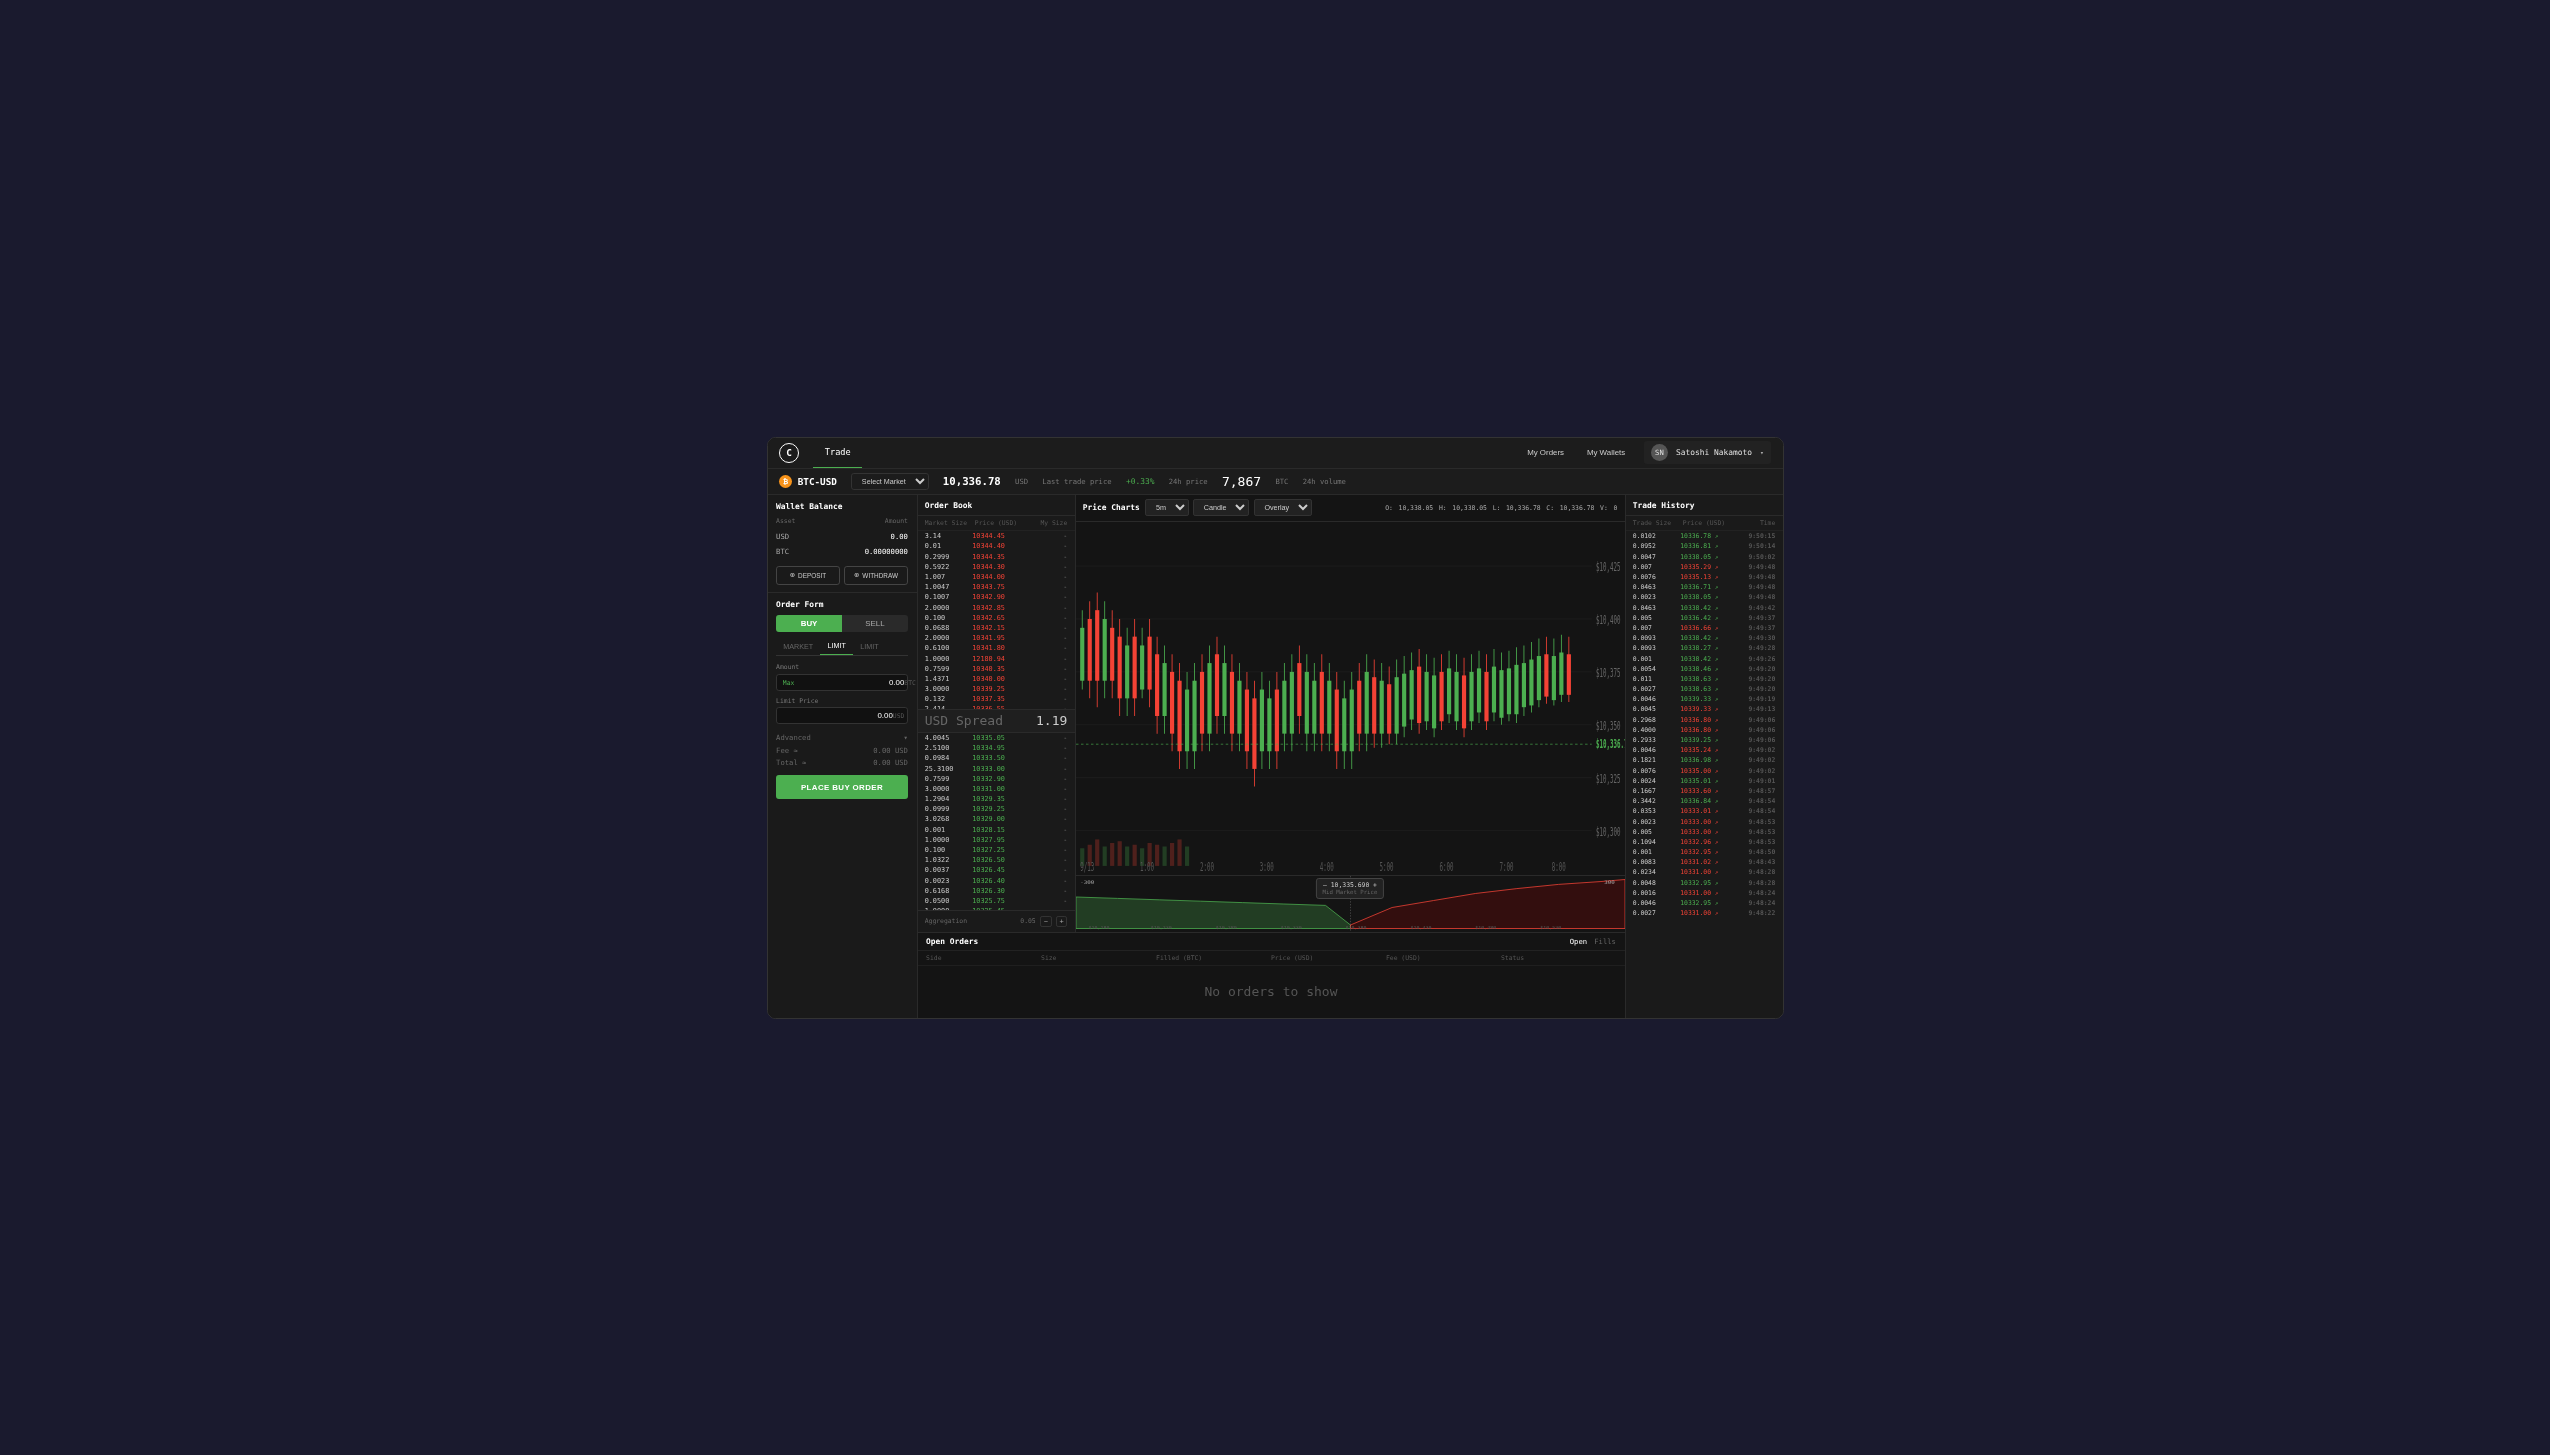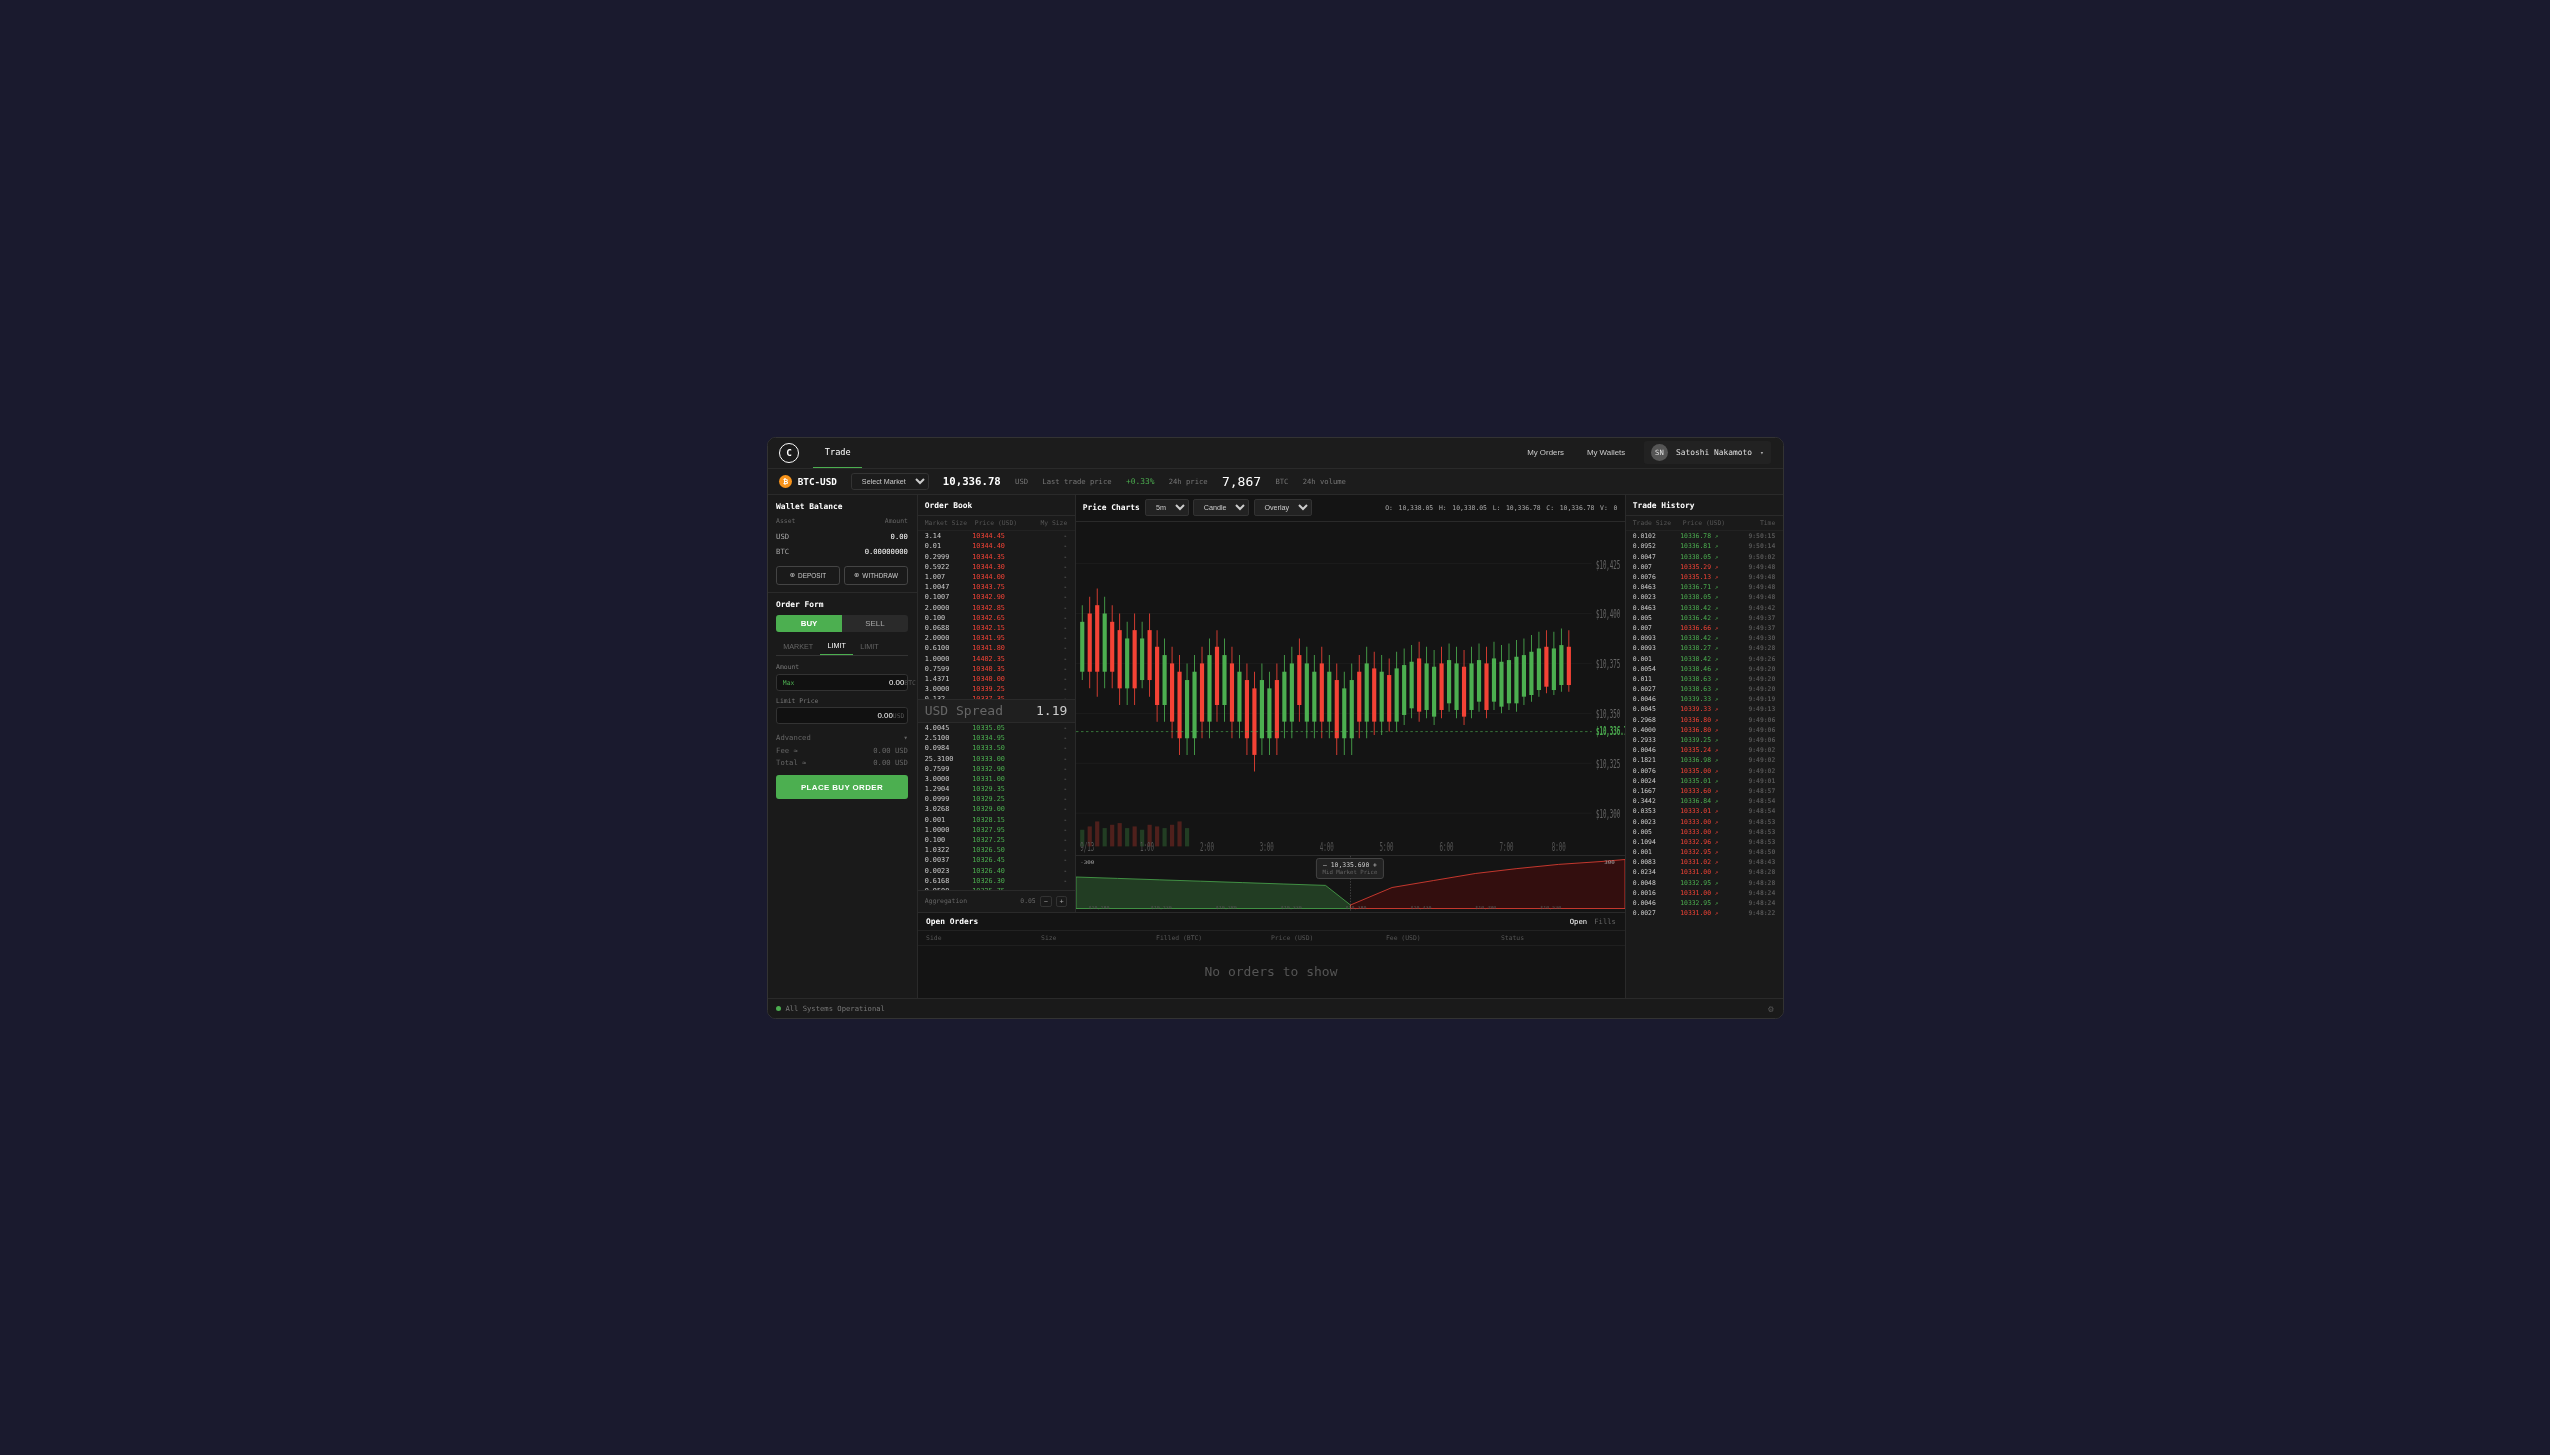--- a/index.html
+++ b/index.html
@@ -760,21 +760,21 @@
       <span class="price-ask">10341.95</span>
       <span class="my-size">-</span>
     </div>
               <div class="ob-row">
       <span class="size">0.6100</span>
       <span class="price-ask">10341.80</span>
       <span class="my-size">-</span>
     </div>
               <div class="ob-row">
       <span class="size">1.0000</span>
-      <span class="price-ask">14402.35</span>
+      <span class="price-ask">12180.94</span>
       <span class="my-size">-</span>
     </div>
               <div class="ob-row">
       <span class="size">0.7599</span>
       <span class="price-ask">10340.35</span>
       <span class="my-size">-</span>
     </div>
               <div class="ob-row">
       <span class="size">1.4371</span>
       <span class="price-ask">10340.00</span>
@@ -1357,21 +1357,14 @@
     </div>
           <div class="th-row">
       <span class="size">0.0027</span>
       <span class="price-dn">10331.00 <span class="arrow-dn">↗</span></span>
       <span class="time">9:48:22</span>
     </div>
         </div>
     </div>
   </div>
 
-  <div class="status-bar">
-    <div class="status-indicator">
-      <div class="status-dot"></div>
-      <span class="status-text">All Systems Operational</span>
-    </div>
-    <span class="settings-icon">⚙</span>
-  </div>
 </div>
 
 
 </body></html>

